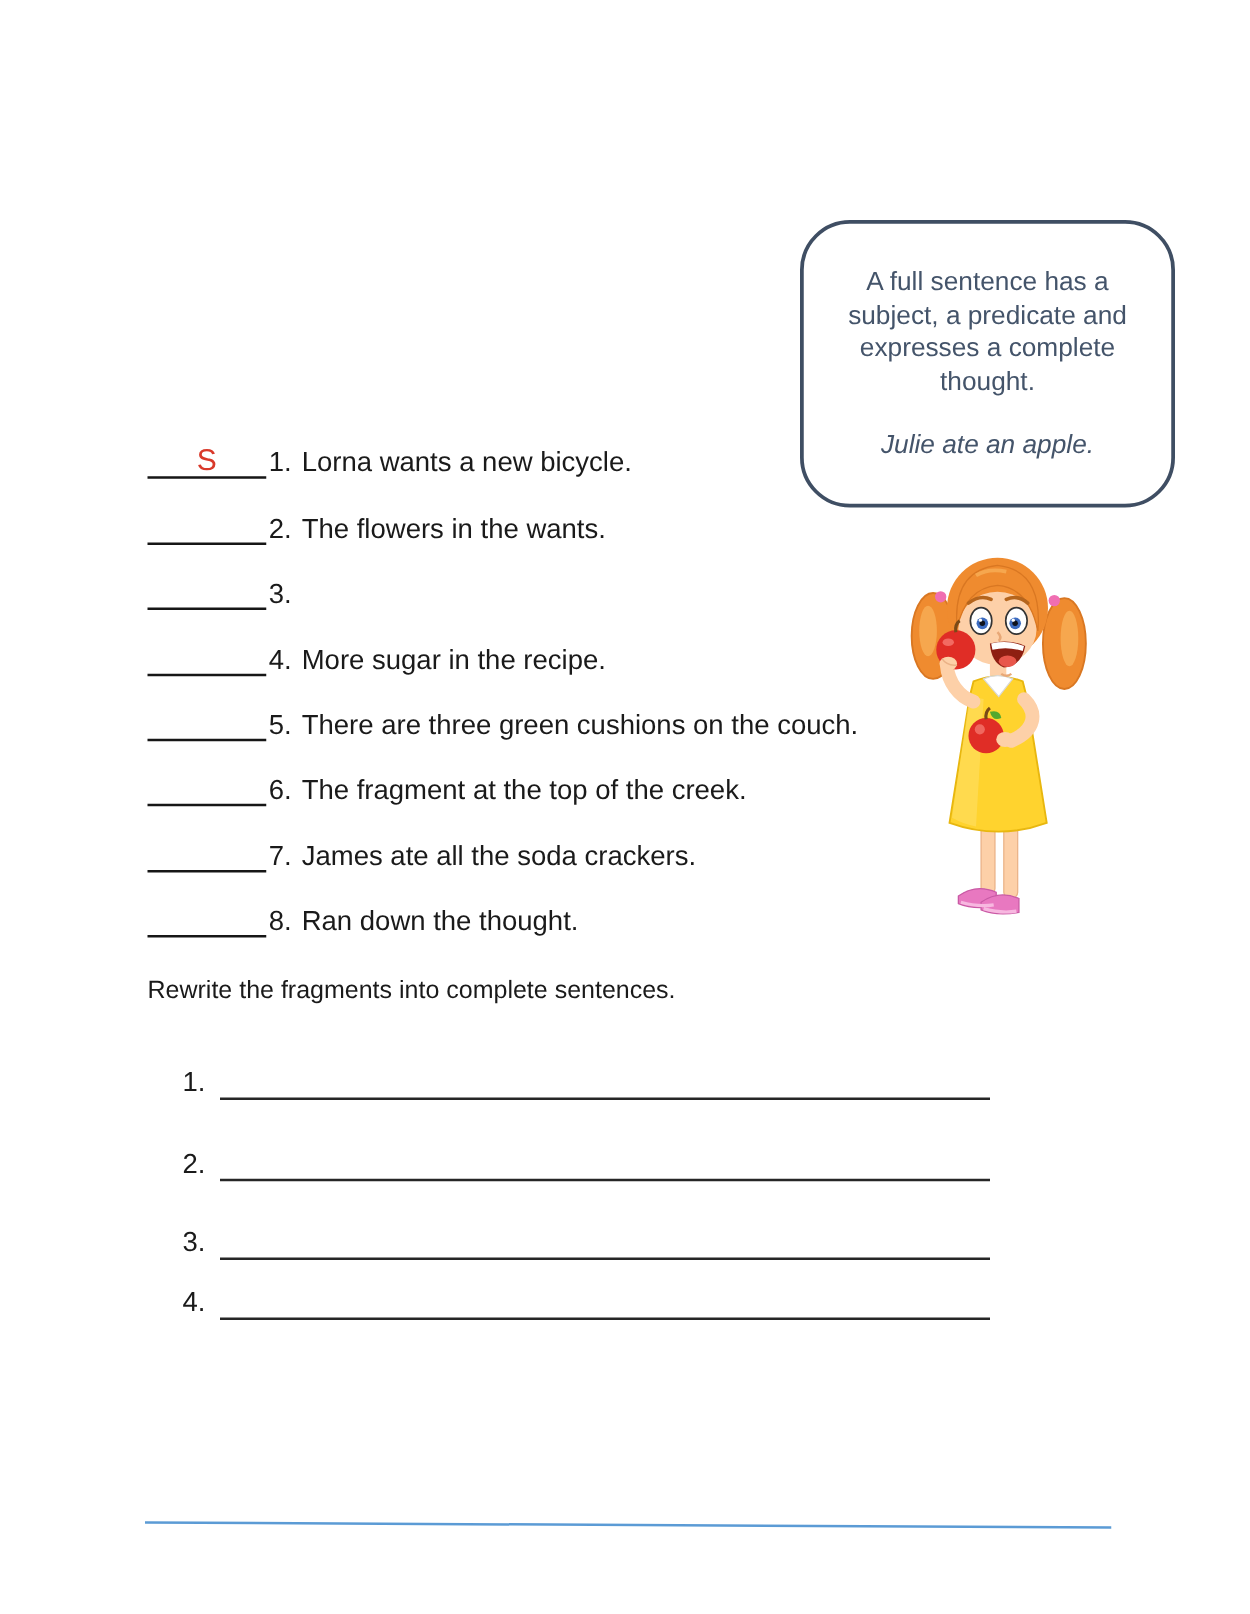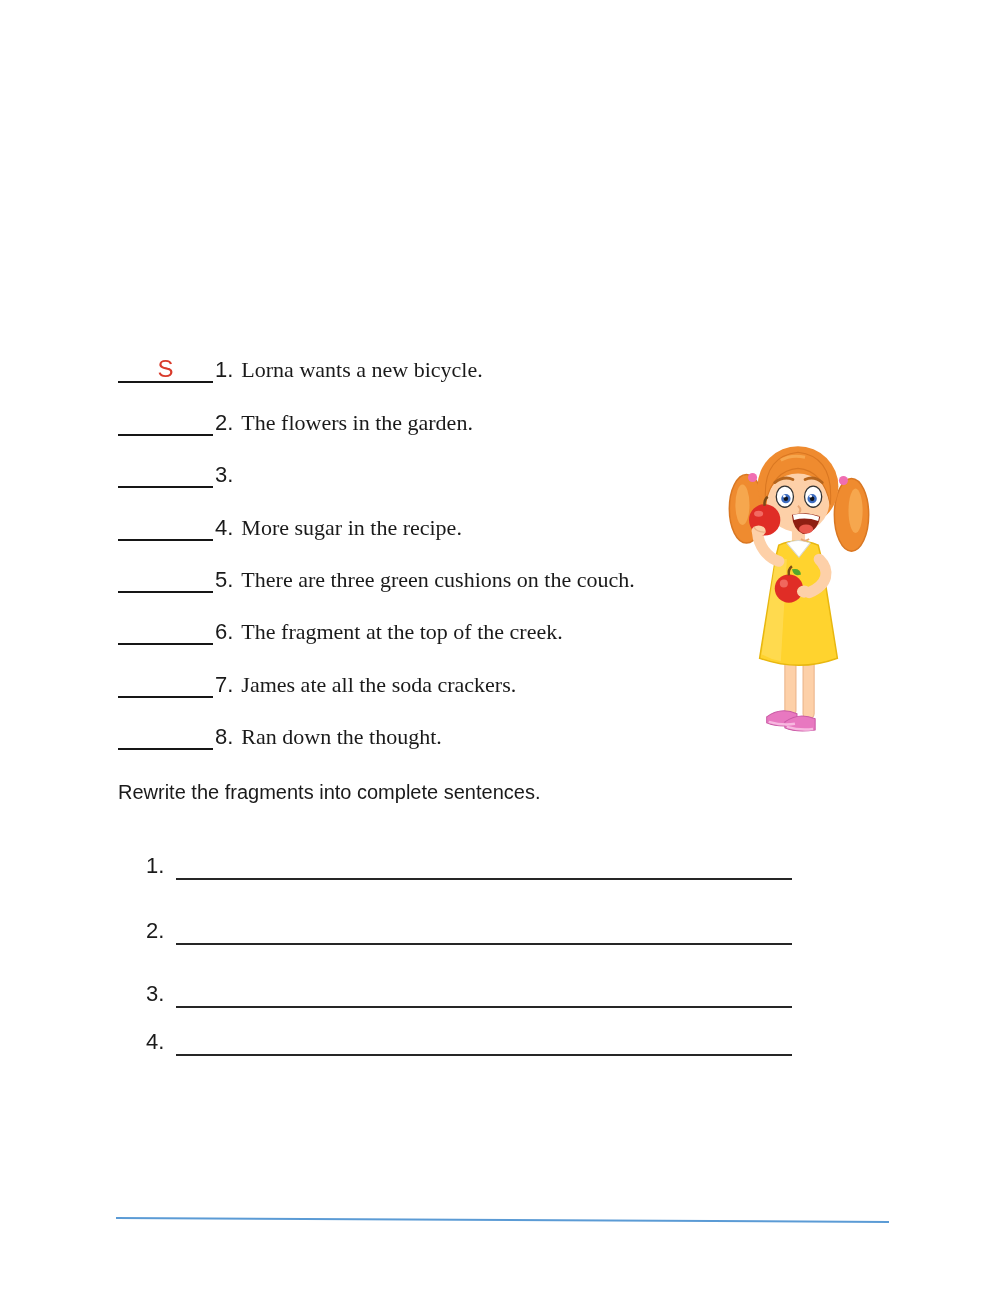--- a/index.html
+++ b/index.html
@@ -69,21 +69,21 @@
     width: 95px;
     text-align: center;
     border-bottom: 2.5px solid #161616;
     font-size: 24px;
     line-height: 25px;
     height: 27px;
     color: #d93a2b;
     flex: 0 0 auto;
   }
   .item .num { margin-left: 2px; }
-  .item .text { margin-left: 8px; font-family: Liberation Serif, serif; }
+  .item .text { margin-left: 8px; }
 
   
   .rewrite-prompt {
     position: absolute;
     left: 118px;
     top: 781px;
     font-size: 20px;
     color: #1a1a1a;
   }
   .rewrite-rows { position: absolute; left: 146px; top: 853px; width: 650px; }
@@ -123,31 +123,35 @@
     width: 146px;
     height: 308px;
   }
 </style>
 </head>
 <body>
 
 <div class="page">
 
 
+  <div class="info-box">
+    <div class="definition">A full sentence has a subject, a predicate and expresses a complete thought.</div>
+    <div class="example">Julie ate an apple.</div>
+  </div>
 
   <div class="items">
     <div class="item">
       <span class="blank">S</span>
         <span class="num">1.</span>
         <span class="text">Lorna wants a new bicycle.</span>
     </div>
     <div class="item">
       <span class="blank"></span>
         <span class="num">2.</span>
-        <span class="text">The flowers in the garden.</span>
+        <span class="text">The flowers in the wants.</span>
     </div>
     <div class="item">
       <span class="blank"></span>
         <span class="num">3.</span>
     </div>
     <div class="item">
       <span class="blank"></span>
         <span class="num">4.</span>
         <span class="text">More sugar in the recipe.</span>
     </div>

